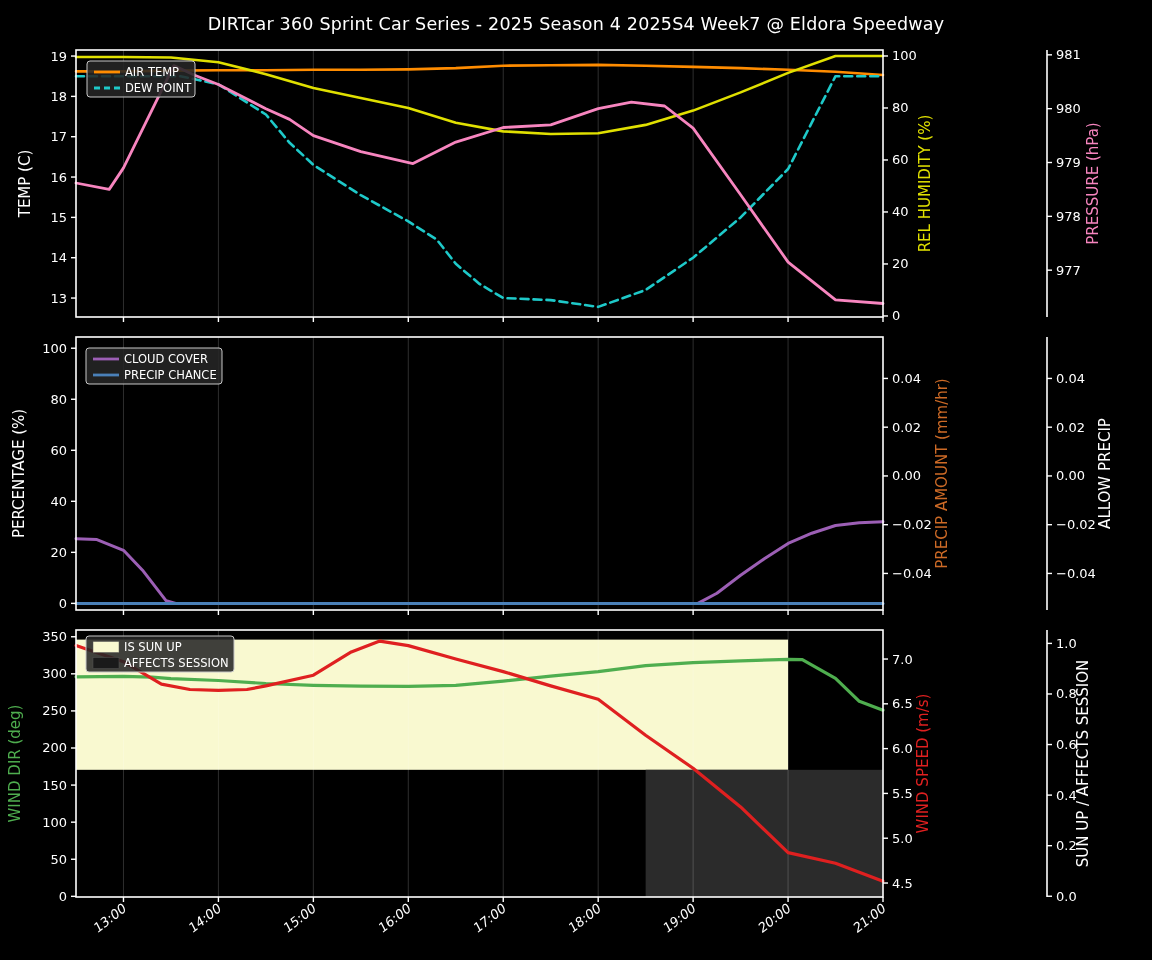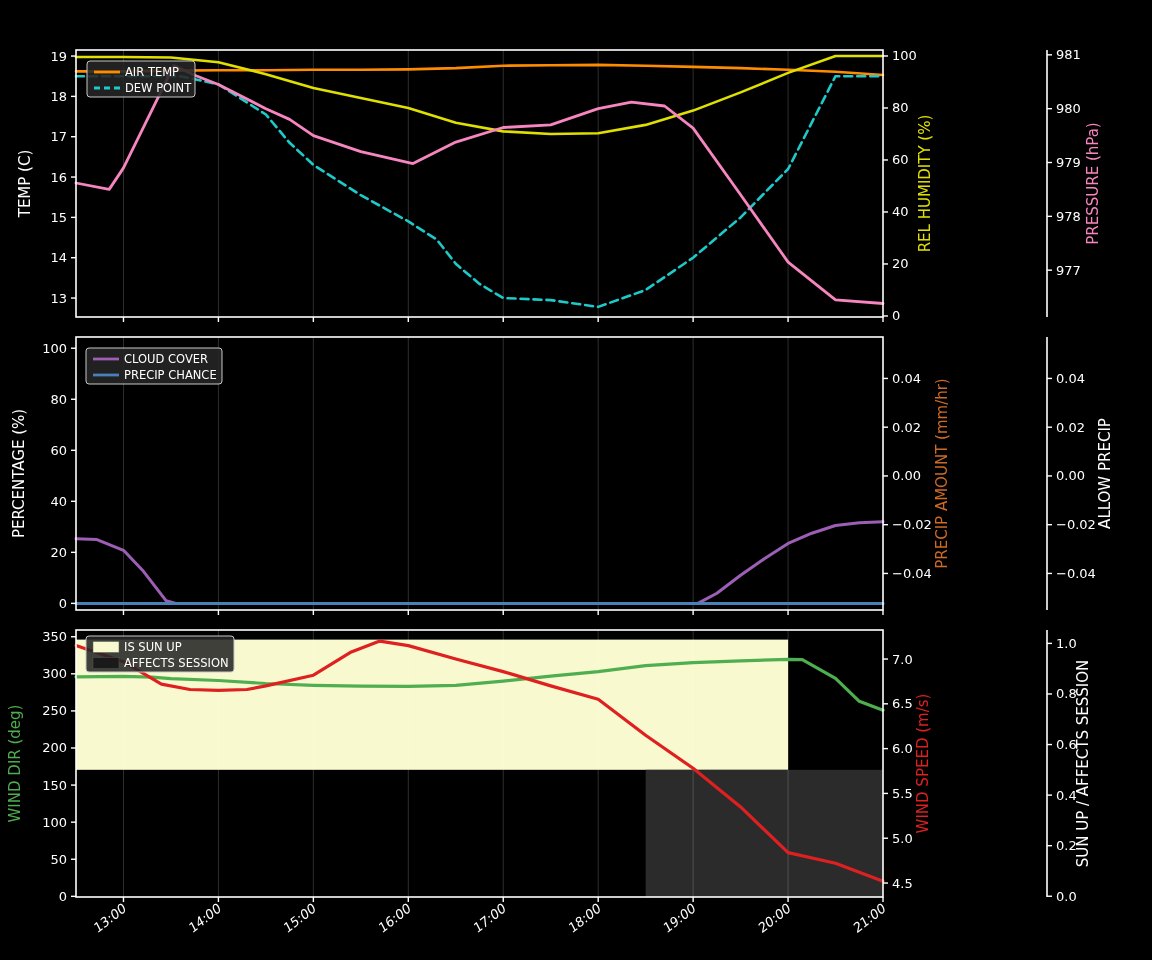--- a/index.html
+++ b/index.html
@@ -6,20 +6,21 @@
   .figure{position:relative;width:1152px;height:960px;background:#000;
           font-family:"DejaVu Sans","Liberation Sans",sans-serif;overflow:hidden;}
   .fig-title{position:absolute;top:14px;left:0;width:1152px;text-align:center;
              color:#ffffff;font-size:17.5px;letter-spacing:.2px;}
   svg text{font-family:"DejaVu Sans","Liberation Sans",sans-serif;}
 </style>
 </head>
 <body>
 
 <div class="figure">
+  <div class="fig-title">DIRTcar 360 Sprint Car Series - 2025 Season 4 2025S4 Week7 @ Eldora Speedway</div>
   <svg id="fig" width="1152" height="960" viewBox="0 0 1152 960">
       <g>
         <line x1="123.47058823529412" x2="123.47058823529412" y1="50" y2="317" stroke="rgba(255,255,255,0.18)" stroke-width="1"></line>
         <line x1="218.41176470588235" x2="218.41176470588235" y1="50" y2="317" stroke="rgba(255,255,255,0.18)" stroke-width="1"></line>
         <line x1="313.3529411764706" x2="313.3529411764706" y1="50" y2="317" stroke="rgba(255,255,255,0.18)" stroke-width="1"></line>
         <line x1="408.29411764705884" x2="408.29411764705884" y1="50" y2="317" stroke="rgba(255,255,255,0.18)" stroke-width="1"></line>
         <line x1="503.2352941176471" x2="503.2352941176471" y1="50" y2="317" stroke="rgba(255,255,255,0.18)" stroke-width="1"></line>
         <line x1="598.1764705882352" x2="598.1764705882352" y1="50" y2="317" stroke="rgba(255,255,255,0.18)" stroke-width="1"></line>
         <line x1="693.1176470588235" x2="693.1176470588235" y1="50" y2="317" stroke="rgba(255,255,255,0.18)" stroke-width="1"></line>
         <line x1="788.0588235294117" x2="788.0588235294117" y1="50" y2="317" stroke="rgba(255,255,255,0.18)" stroke-width="1"></line>

